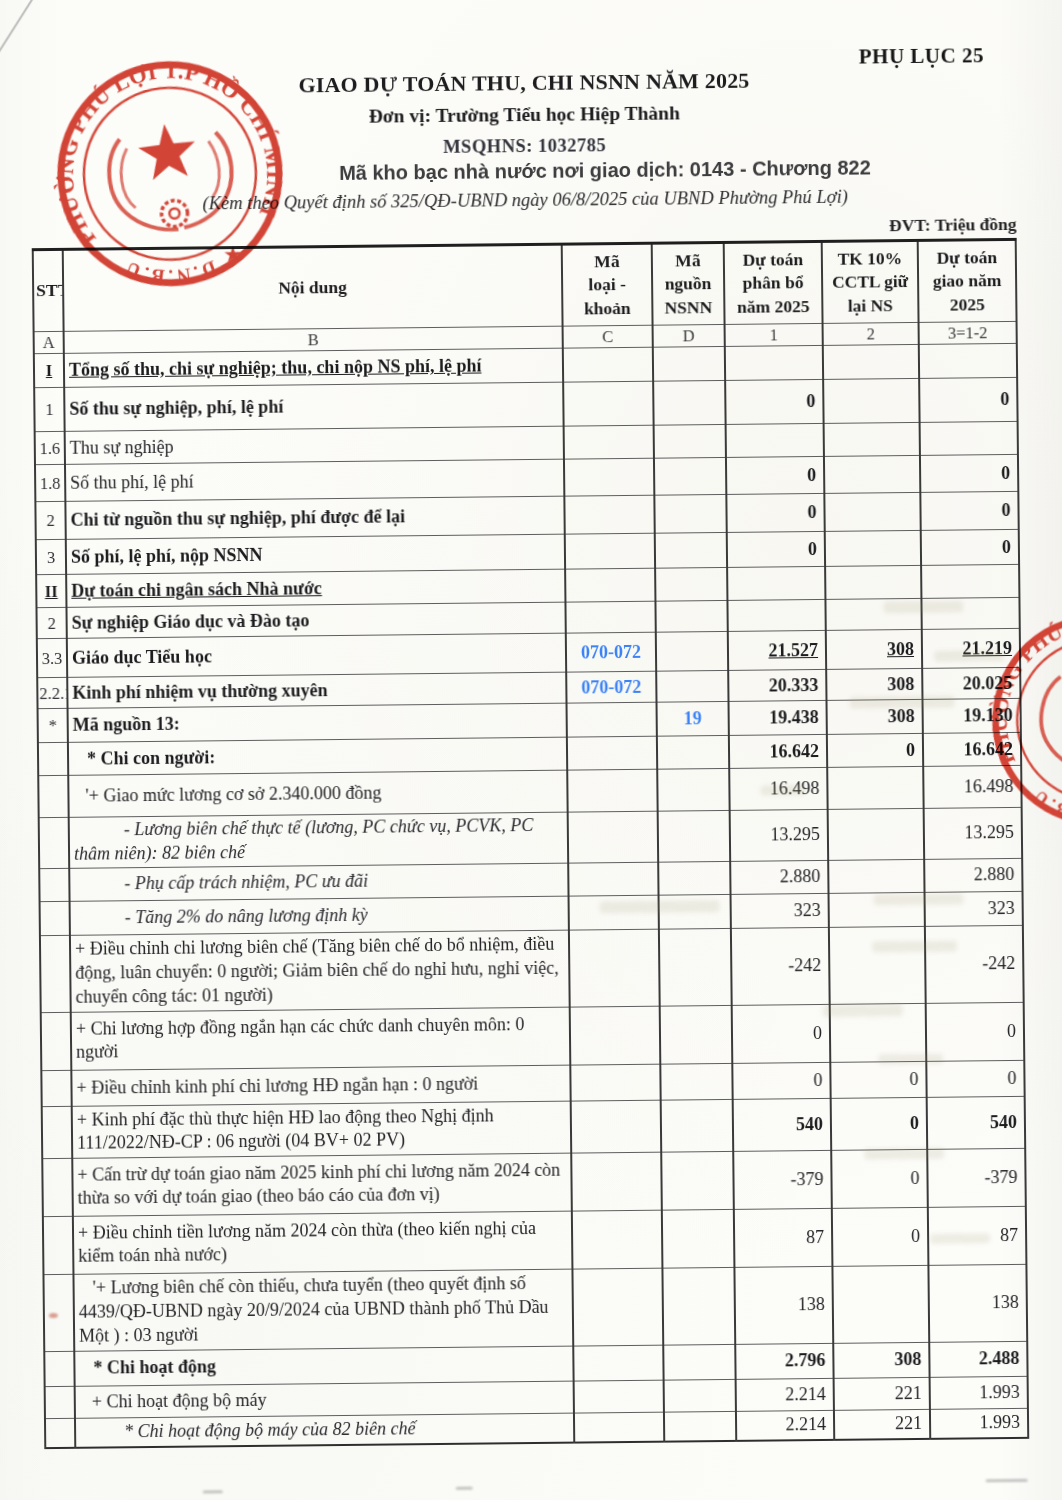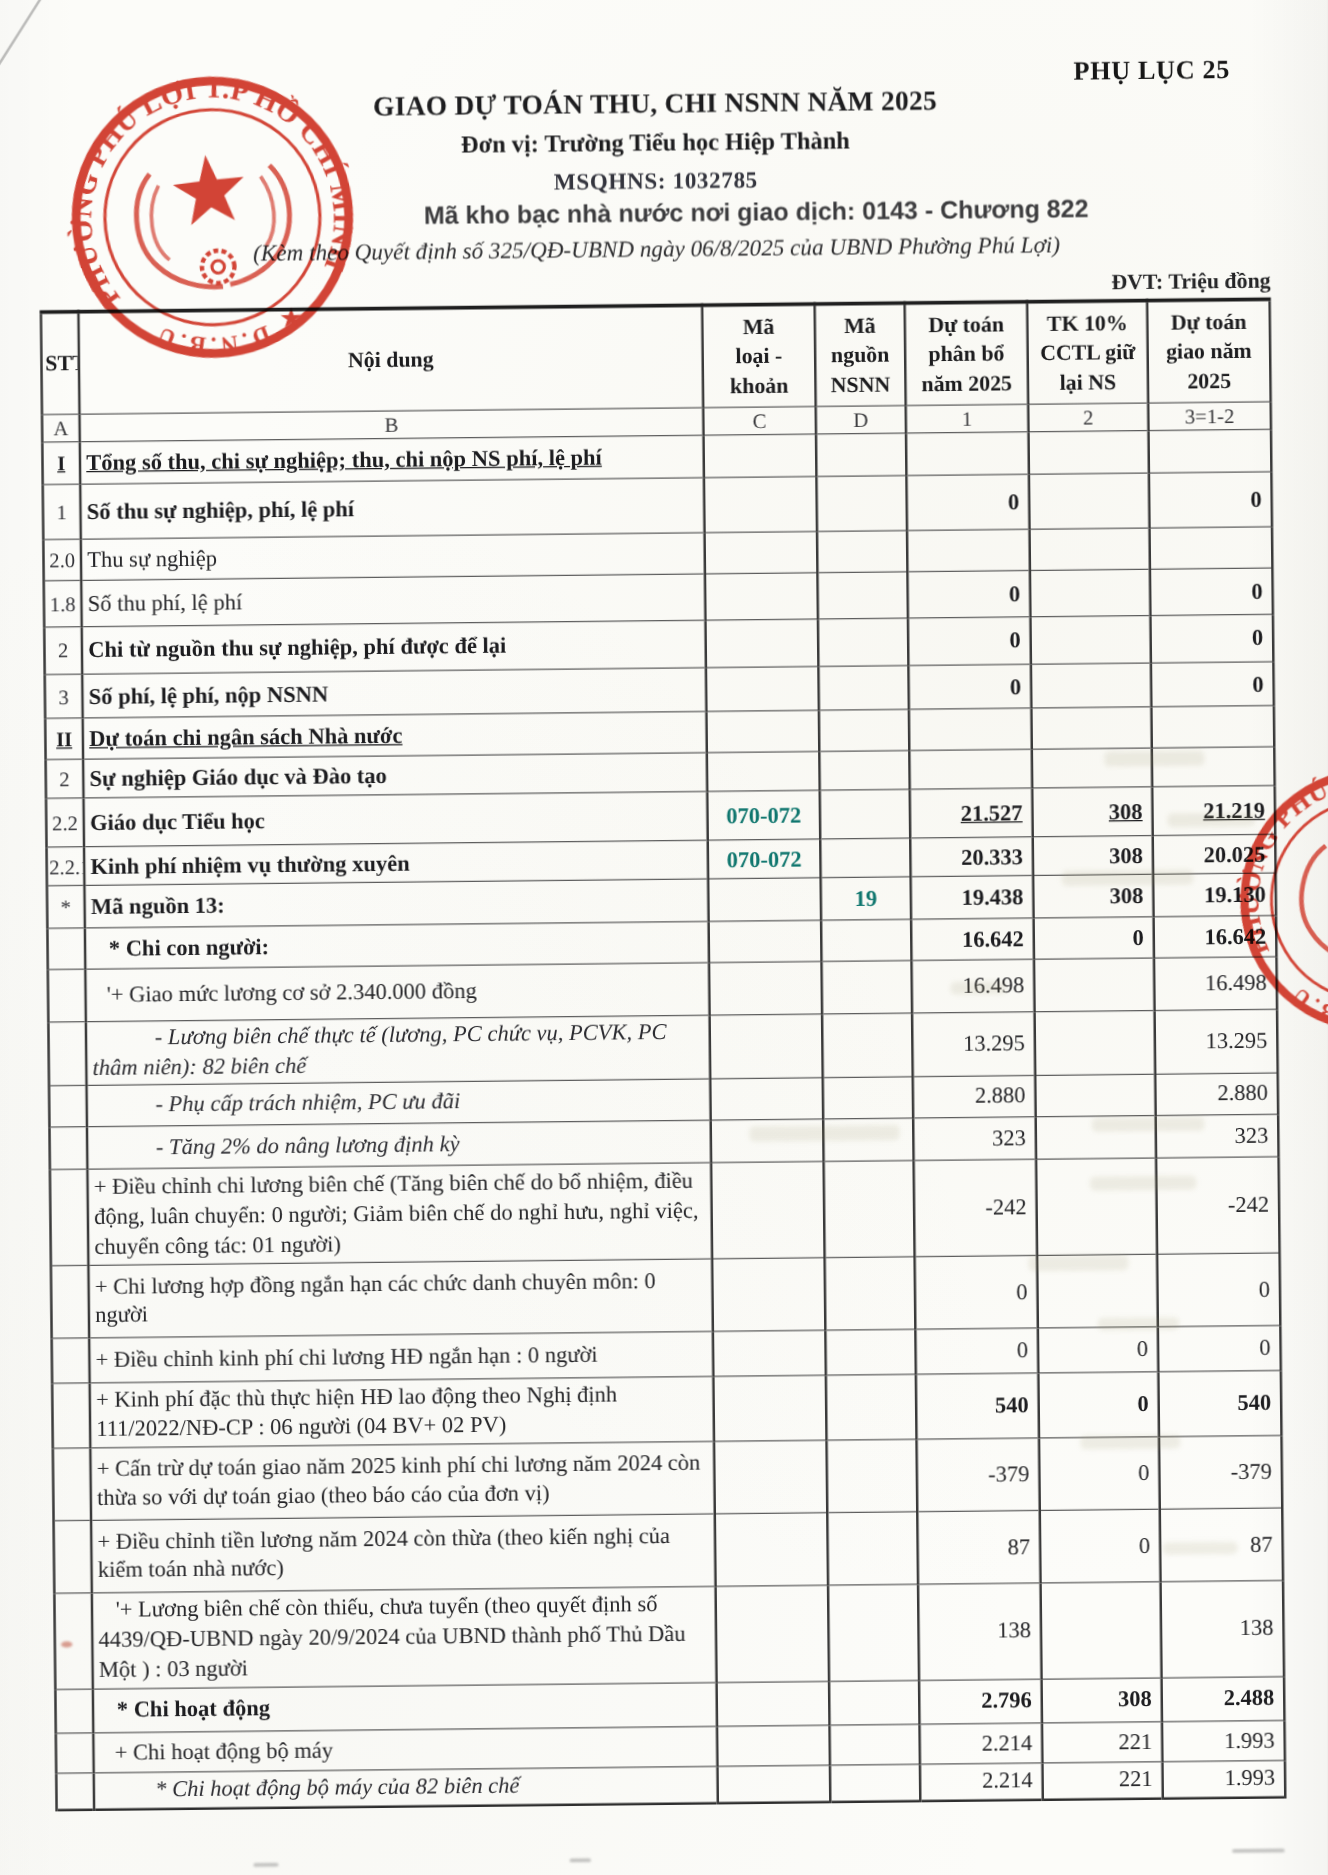--- a/index.html
+++ b/index.html
@@ -35,21 +35,21 @@
         padding:1px 4px;vertical-align:middle;overflow:hidden;
         font-size:18px;line-height:1.3;color:#242427;}
   thead tr.hdr th{height:80px;font-weight:bold;text-align:center;white-space:pre-line;font-size:17.5px;line-height:1.32;color:#1c1c1e;padding:0 2px;}
   thead tr.letters td{height:20px;text-align:center;font-size:16.5px;padding:0;color:#38383b;}
   td.stt{text-align:center;font-size:16.5px;color:#333338;padding:0 1px;position:relative;}
   td.stt.bu{font-weight:bold;text-decoration:underline;color:#1d1d20;}
   td.lbl{text-align:left;line-height:1.32;}
   .b{font-weight:bold;color:#1c1c1f;}
   .i{font-style:italic;color:#2b2b30;}
   .bu{font-weight:bold;text-decoration:underline;color:#1c1c1f;}
-  td.ctr{text-align:center;font-weight:bold;color:#0f766e;}
+  td.ctr{text-align:center;font-weight:bold;color:#3b82f6;}
   td.num{text-align:right;padding-right:7px;}
   td.num.b{font-weight:bold;}
   td.num.bu{font-weight:bold;text-decoration:underline;}
   .redmark{position:absolute;left:4px;top:50%;width:9px;height:5px;border-radius:50%;
            background:rgba(190,80,60,0.55);filter:blur(1px);}
 
   
   .stamp{position:absolute;mix-blend-mode:multiply;opacity:0.93;}
   .stamp text{font-family:"Liberation Serif","DejaVu Serif",serif;}
 
@@ -128,21 +128,21 @@
           <tr style="height: 44px;">
             <td class="stt">1</td>
             <td class="lbl b">Số thu sự nghiệp, phí, lệ phí</td>
             <td class="ctr"></td>
             <td class="ctr"></td>
             <td class="num b">0</td>
             <td class="num b"></td>
             <td class="num b">0</td>
           </tr>
           <tr style="height: 33px;">
-            <td class="stt">2.0</td>
+            <td class="stt">1.6</td>
             <td class="lbl">Thu sự nghiệp</td>
             <td class="ctr"></td>
             <td class="ctr"></td>
             <td class="num"></td>
             <td class="num"></td>
             <td class="num"></td>
           </tr>
           <tr style="height: 37px;">
             <td class="stt">1.8</td>
             <td class="lbl">Số thu phí, lệ phí</td>
@@ -182,21 +182,21 @@
           <tr style="height: 31px;">
             <td class="stt">2</td>
             <td class="lbl b">Sự nghiệp Giáo dục và Đào tạo</td>
             <td class="ctr"></td>
             <td class="ctr"></td>
             <td class="num"></td>
             <td class="num"></td>
             <td class="num"></td>
           </tr>
           <tr style="height: 39px;">
-            <td class="stt">2.2</td>
+            <td class="stt">3.3</td>
             <td class="lbl b">Giáo dục Tiểu học</td>
             <td class="ctr">070-072</td>
             <td class="ctr"></td>
             <td class="num bu">21.527</td>
             <td class="num bu">308</td>
             <td class="num bu">21.219</td>
           </tr>
           <tr style="height: 31px;">
             <td class="stt">2.2.1</td>
             <td class="lbl b">Kinh phí nhiệm vụ thường xuyên</td>

